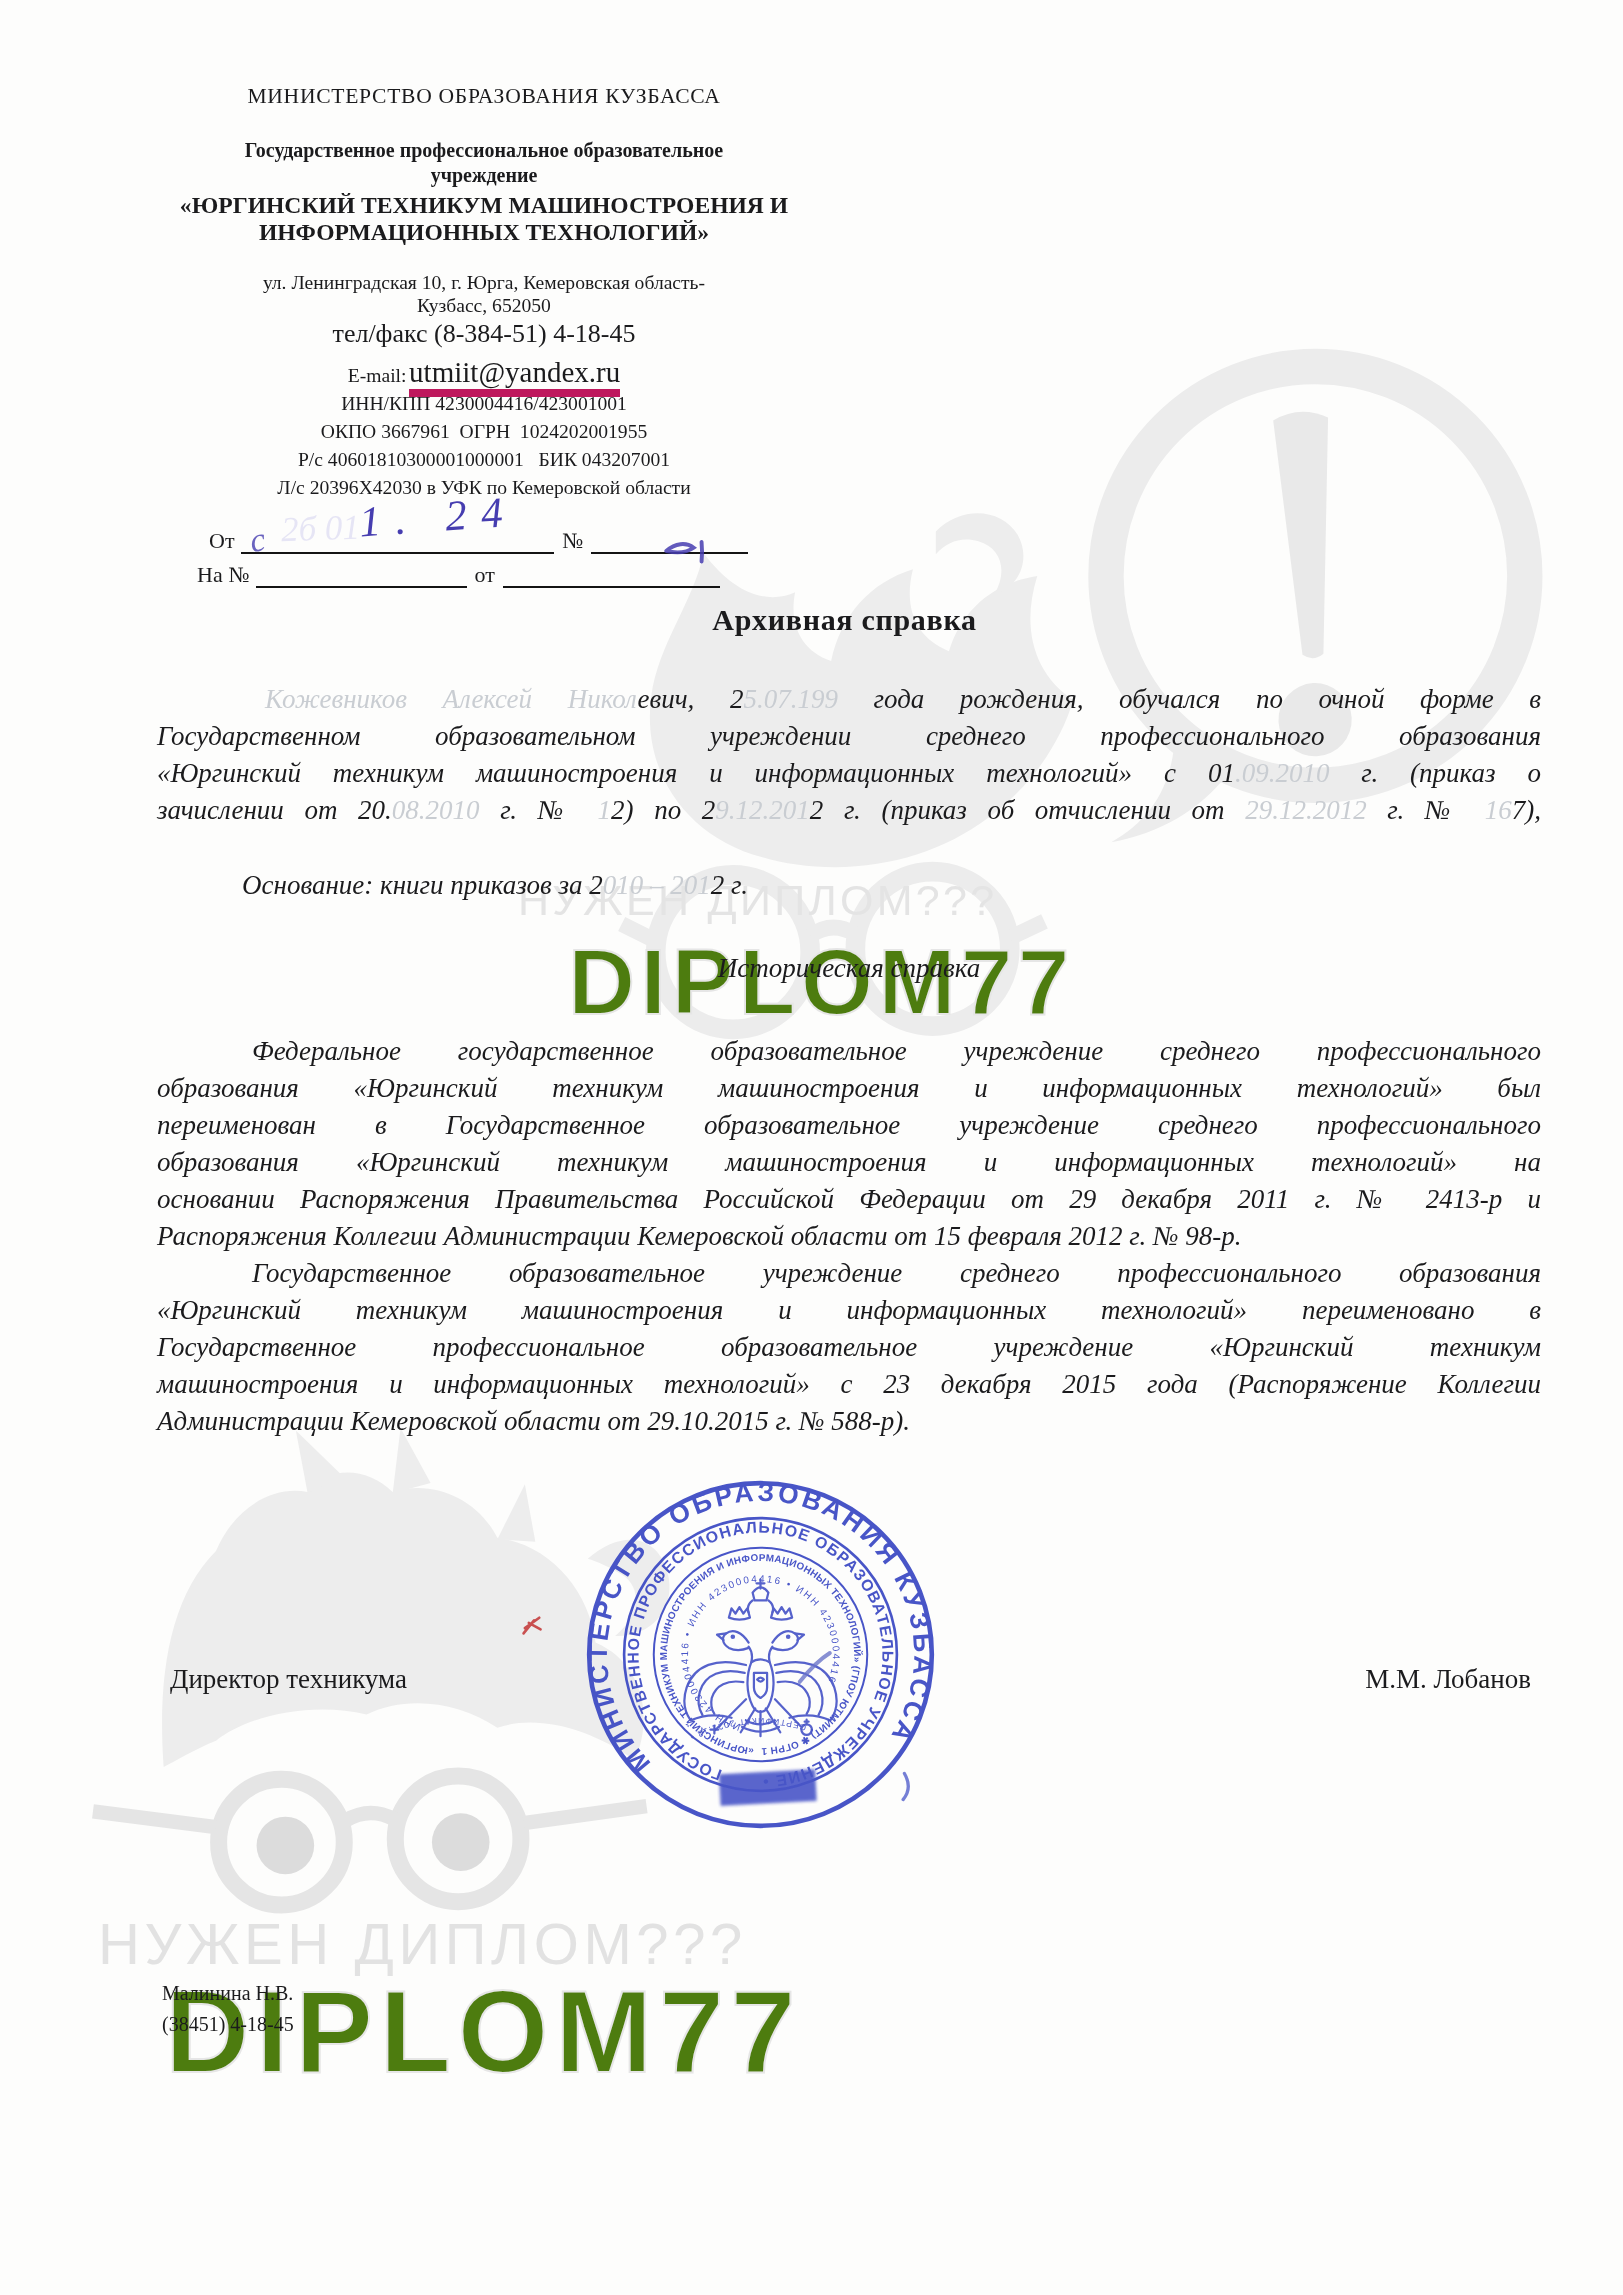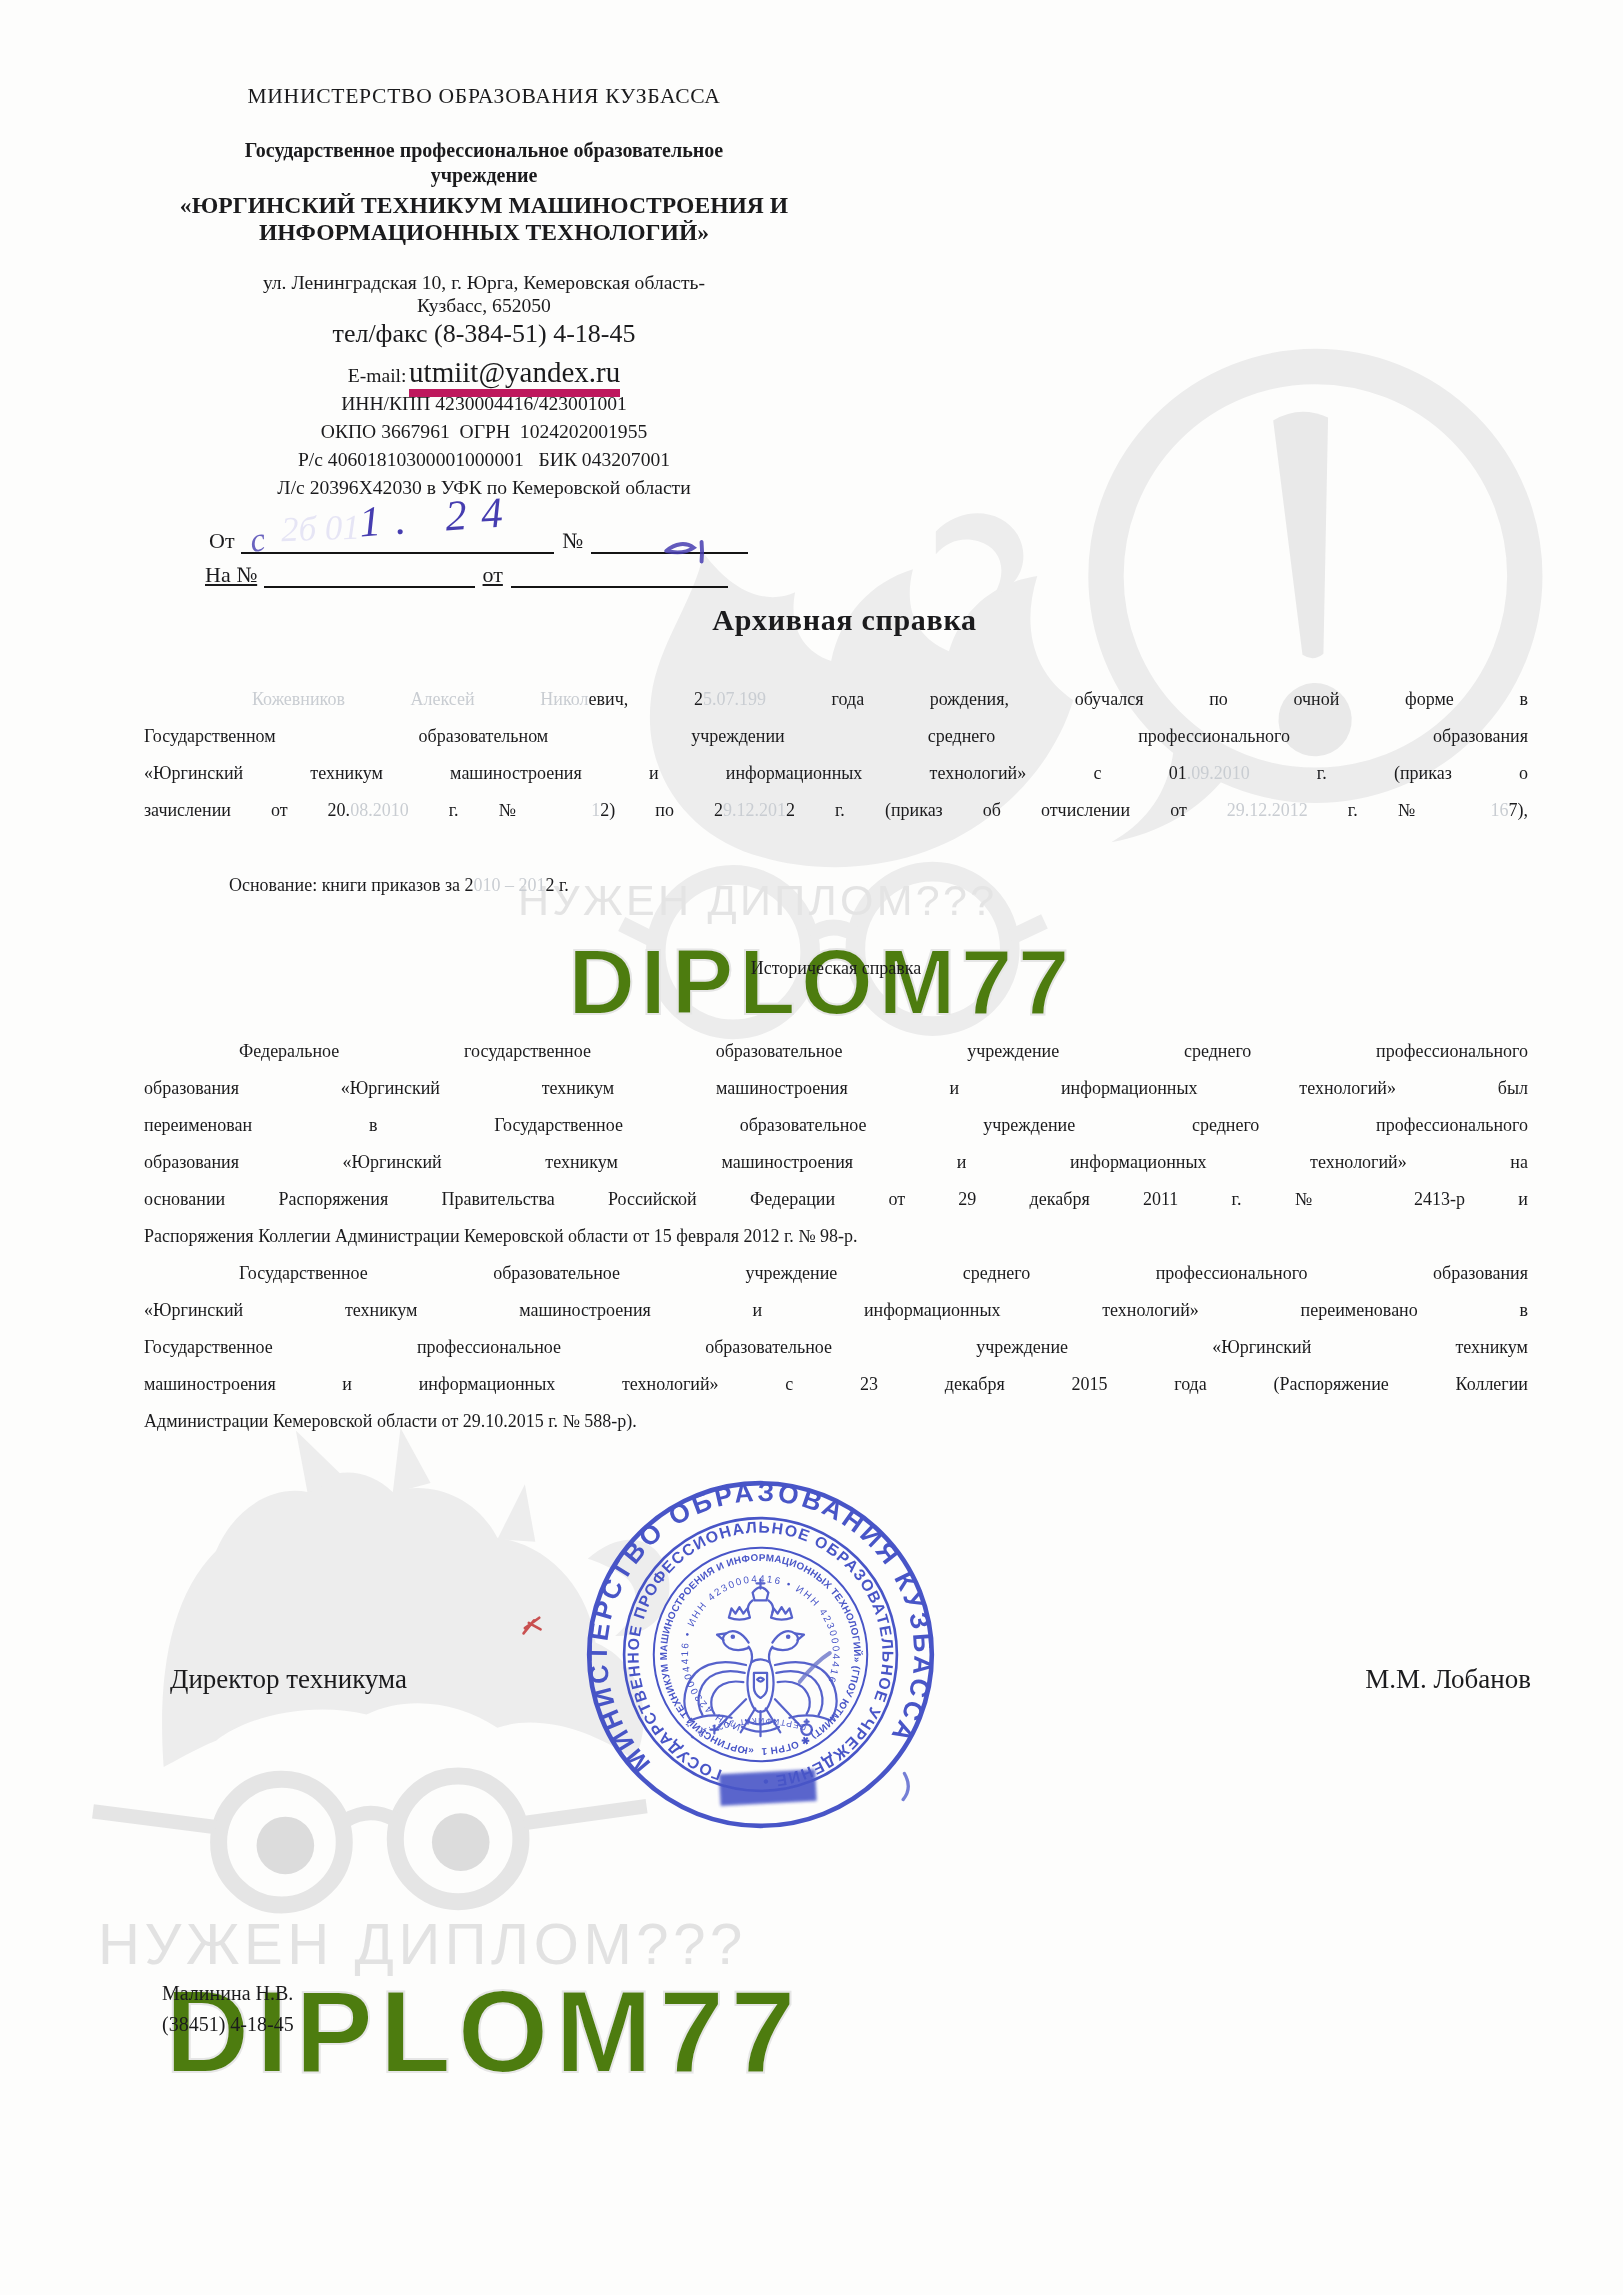--- a/index.html
+++ b/index.html
@@ -24,32 +24,32 @@
   .addr{font-size:19.6px;line-height:23.6px;margin-top:25px;}
   .phone-line{font-size:26px;margin-top:1.3px;}
   .email-row{margin-top:6.5px;height:34px;}
   .email-label{font-size:19.6px;}
   .email-value{font-size:29px;border-bottom:8px solid #be185d;padding-bottom:0.7px;}
   .code-line{font-size:19.6px;line-height:28px;}
   .pre{white-space:pre;}
   
   .ref-row{position:absolute;display:flex;align-items:flex-end;font-size:22px;}
   #ref-row-1{left:209px;top:524px;}
-  #ref-row-2{left:205px;top:558px;text-decoration:underline;}
+  #ref-row-2{left:197px;top:558px;}
   .uline{display:inline-block;border-bottom:2px solid #141414;height:27.5px;position:relative;}
   .lbl{margin:0 6.5px 0 0;}
   .lbl2{margin:0 7.9px;}
   
   .hw{position:absolute;font-style:italic;color:#463db0;z-index:4;font-family:"Liberation Serif",serif;}
   #hw-left{left:250px;top:521px;font-size:34px;transform:rotate(-10deg);opacity:.8;}
   #hw-smear{left:281px;top:509px;font-size:35px;color:rgba(95,85,205,.14);transform:rotate(-2deg);}
   #hw-date{left:359px;top:492px;font-size:43px;letter-spacing:14.4px;transform:rotate(-4deg);}
   
   #title{left:33px;top:603px;width:1623px;text-align:center;font-size:30px;font-weight:bold;letter-spacing:0.7px;}
-  #body{left:144px;top:681px;width:1384px;font-size:18px;}
+  #body{left:157px;top:681px;width:1384px;font-size:27px;font-style:italic;}
   .bline{height:37px;line-height:37px;text-align:justify;text-align-last:justify;}
   .bline-last{text-align-last:left;}
   .ind{padding-left:108px;}
   .ind2{padding-left:95px;}
   .faint{color:#c9cdd2;}
   #basis{margin-top:38px;height:37px;line-height:37px;padding-left:85px;}
   #hist-title{margin-top:46px;height:37px;line-height:37px;text-align:center;text-align-last:center;}
   #hist-body{margin-top:46px;}
   
   #sig-row{left:170px;top:1664px;width:1361px;display:flex;justify-content:space-between;font-size:27px;}

